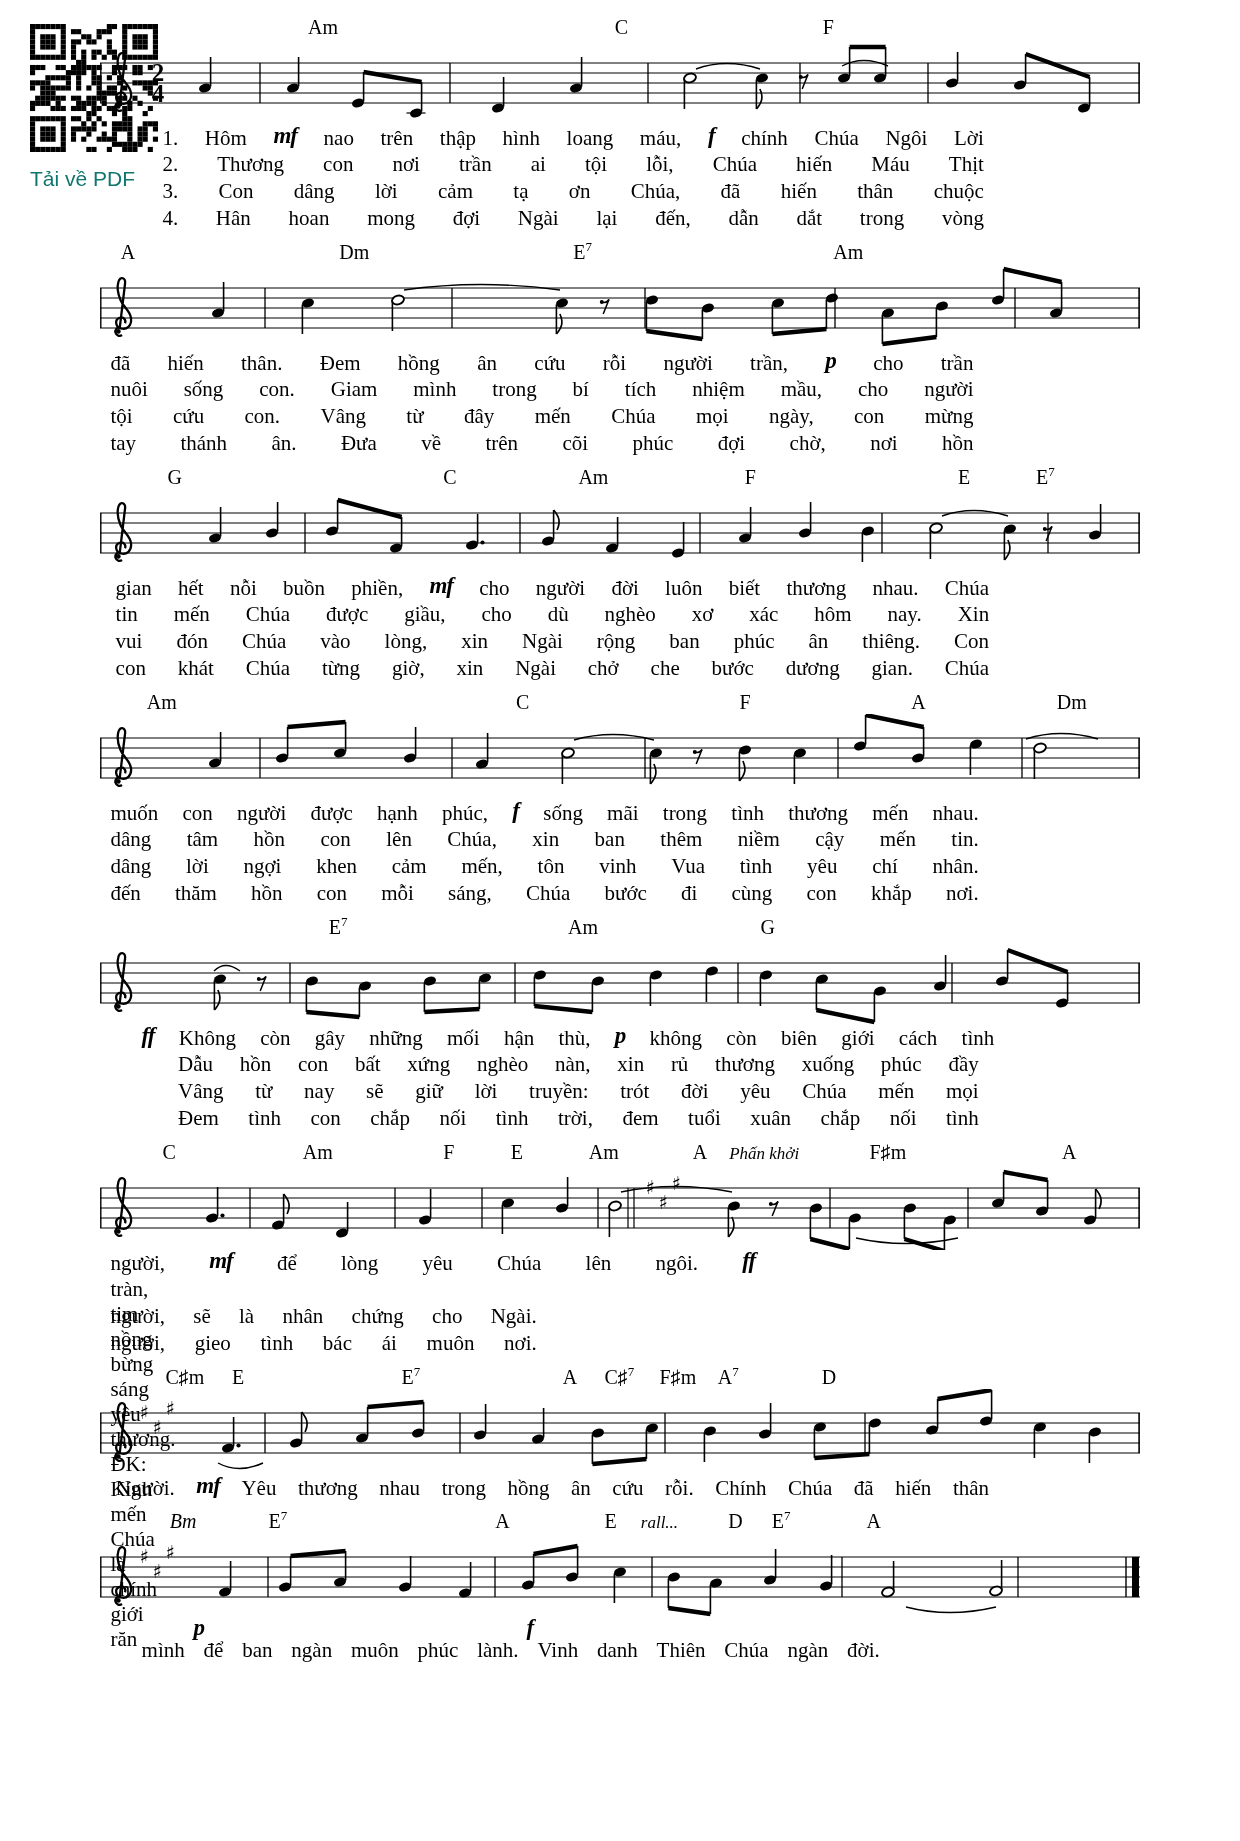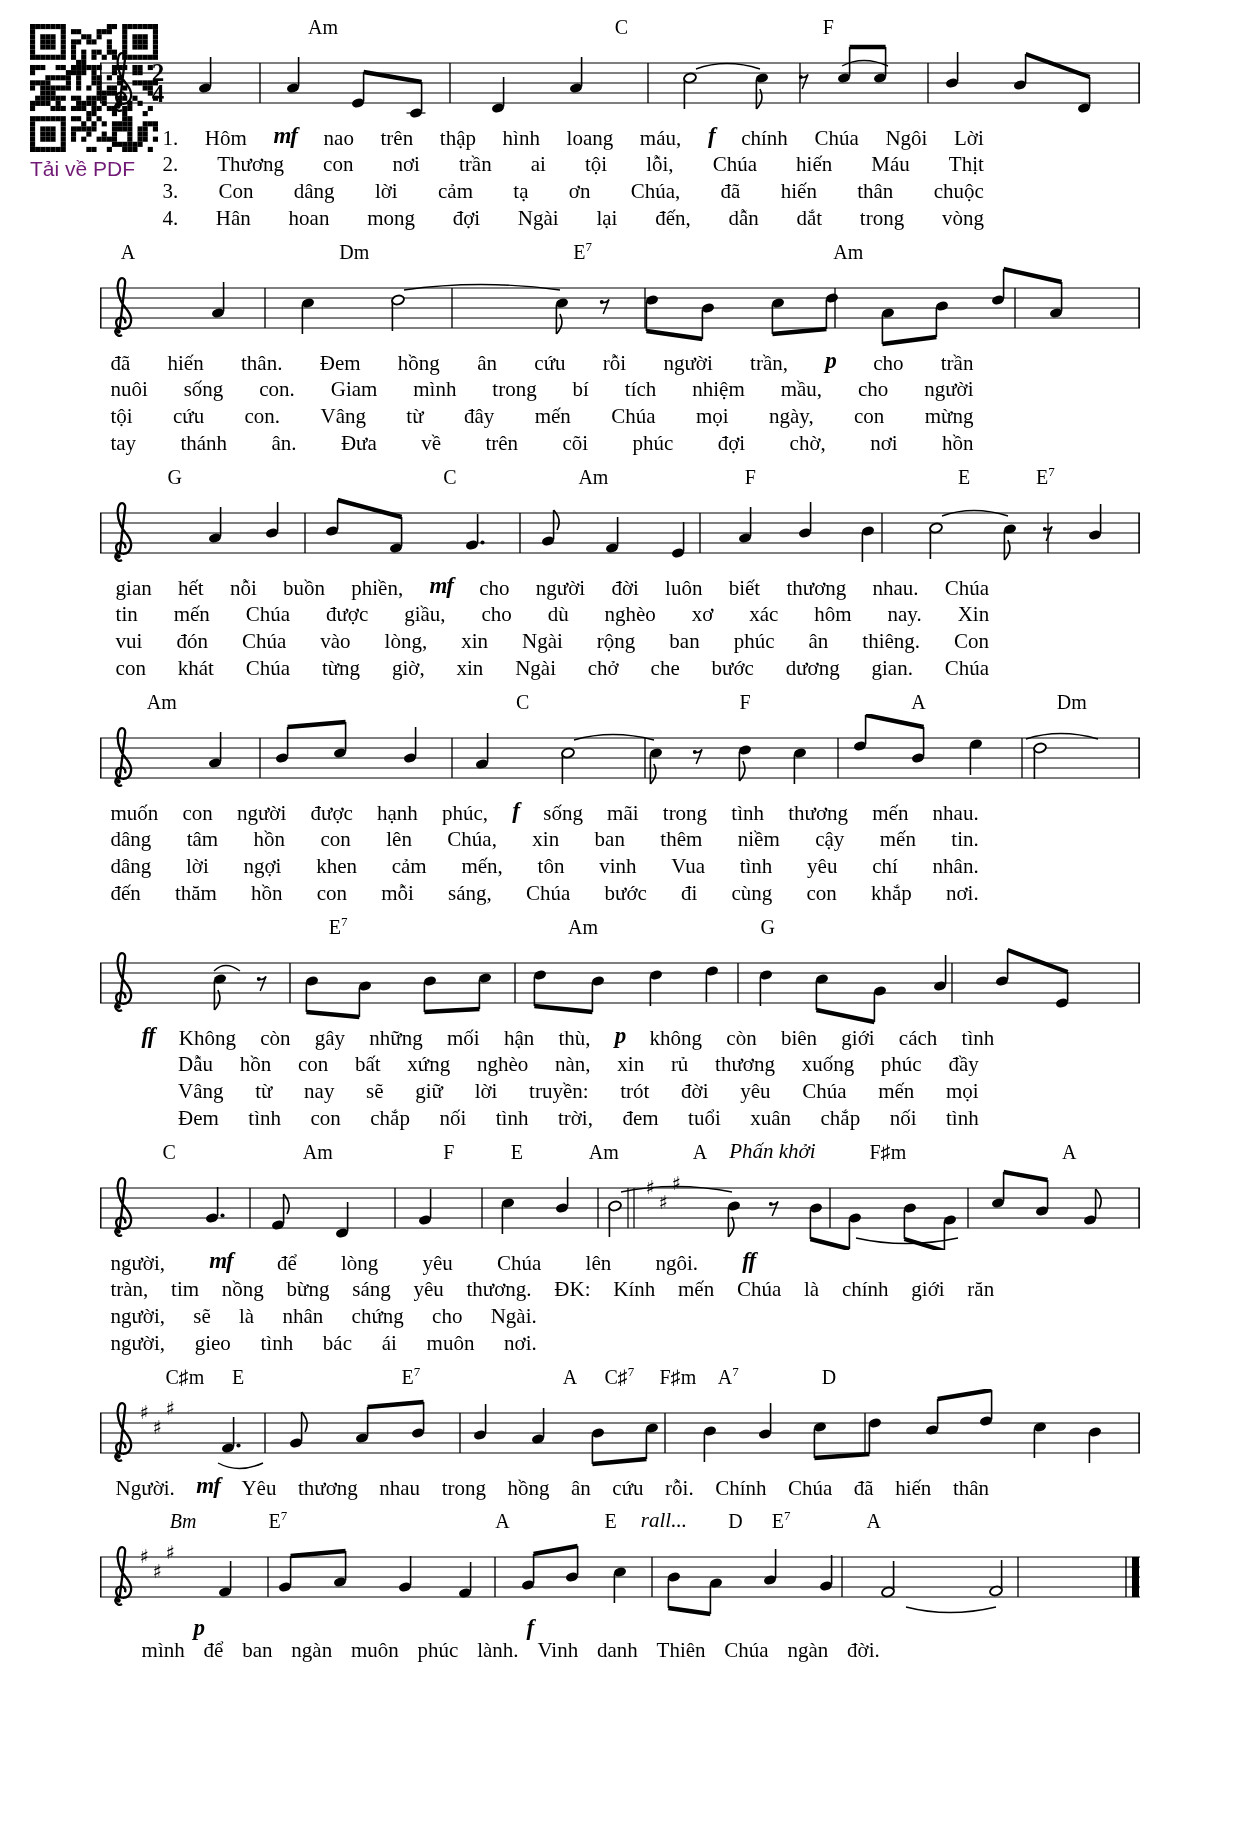--- a/index.html
+++ b/index.html
@@ -1,32 +1,32 @@
 <!DOCTYPE html>
 <html><head>
 <meta charset="utf-8">
 <style>
   html,body{margin:0;padding:0;background:#888;}
   .page{position:relative;width:1240px;height:1841px;background:#fff;margin:0 auto;overflow:hidden;
         font-family:"Liberation Serif","DejaVu Serif",serif;color:#000;}
   
   .qr-wrap{position:absolute;left:30px;top:24px;width:150px;}
   .qr-wrap svg{display:block;}
-  .qr-label{font-family:"Liberation Sans","DejaVu Sans",sans-serif;font-size:21px;margin-top:5px;color:#701a75;}
+  .qr-label{font-family:"Liberation Sans","DejaVu Sans",sans-serif;font-size:21px;margin-top:15px;color:#0f766e;}
   h1.title{margin:14px 0 0 0;text-align:center;font-size:57px;font-weight:bold;letter-spacing:-1px;
            font-family:"Liberation Serif","DejaVu Serif",serif;}
   .composer{text-align:right;margin:10px 100px 0 0;font-family:"Liberation Sans","DejaVu Sans",sans-serif;
             font-weight:bold;font-size:23px;}
   
   #score{margin:14px 40px 0 100px;width:1040px;}
   .system{position:relative;margin-bottom:6px;text-align:center;}
   .chordrow{position:relative;height:25px;font-size:20px;}
   .chordrow .ch{position:absolute;bottom:0;font-family:"Liberation Serif","DejaVu Sans",serif;white-space:nowrap;}
   .chordrow .ch sup{font-size:13px;vertical-align:super;line-height:0;}
-  .chordrow .tempo{position:absolute;bottom:0;font-style:italic;font-size:21px;white-space:nowrap;}
+  .chordrow .tempo{position:absolute;bottom:0;font-style:italic;font-size:17px;white-space:nowrap;}
   svg.staff{display:block;}
   .dynrow{position:relative;height:19px;}
   .dynrow .dyn{position:absolute;top:-4px;}
   .lline{display:flex;justify-content:space-between;align-items:baseline;height:27px;font-size:21px;}
   .word{white-space:nowrap;}
   .dyn{font-style:italic;font-weight:bold;font-size:23px;letter-spacing:-1px;position:relative;top:-2px;
        font-family:"Liberation Serif","DejaVu Serif",serif;}
 </style>
 </head>
 <body>
@@ -1033,21 +1033,21 @@
           <span class="word">người,</span>
           <span class="dyn">mf</span>
           <span class="word">để</span>
           <span class="word">lòng</span>
           <span class="word">yêu</span>
           <span class="word">Chúa</span>
           <span class="word">lên</span>
           <span class="word">ngôi.</span>
           <span class="dyn">ff</span>
         </div>
-        <div class="lline" style="margin-left: 1%; width: 85%;">
+        <div class="lline" style="margin-left: 1%; width: 85%; flex-direction: column;">
           <span class="word">tràn,</span>
           <span class="word">tim</span>
           <span class="word">nồng</span>
           <span class="word">bừng</span>
           <span class="word">sáng</span>
           <span class="word">yêu</span>
           <span class="word">thương.</span>
           <span class="word">ĐK:</span>
           <span class="word">Kính</span>
           <span class="word">mến</span>

